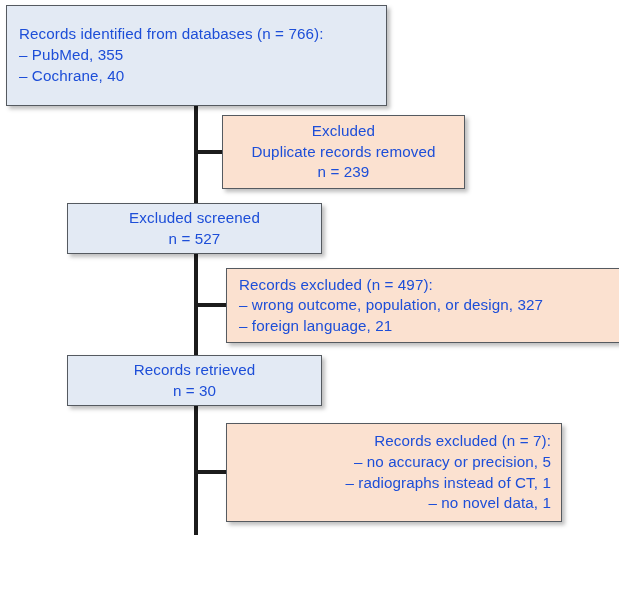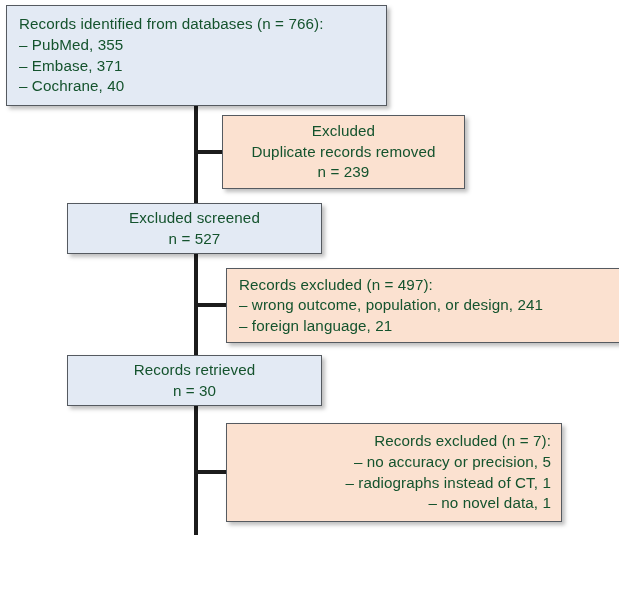--- a/index.html
+++ b/index.html
@@ -27,21 +27,21 @@
 
   
   .node {
     position: absolute;
     box-sizing: border-box;
     border: 1px solid #555a60;
     box-shadow: 3px 3px 4px rgba(0,0,0,0.26);
     display: flex;
     flex-direction: column;
     justify-content: center;
-    color: #14532d;
+    color: #1d4ed8;
     font-size: 15.2px;
     line-height: 1.36;
     letter-spacing: 0.1px;
   }
   .node.blue   { background: #e3eaf4; }
   .node.orange { background: #fbe1d0; }
   .node.green  { background: #e2ebd3; }
 
   .node.center { align-items: center; text-align: center; padding: 4px 8px; }
   .node.left   { align-items: flex-start; text-align: left; padding: 6px 10px; }
@@ -59,38 +59,37 @@
 
   <div class="conn" style="left:194px; top:253px; width:4px; height:103px;"></div>
   <div class="conn" style="left:194px; top:303px; width:34px; height:4px;"></div>
 
   <div class="conn" style="left:194px; top:405px; width:4px; height:130px;"></div>
   <div class="conn" style="left:194px; top:470px; width:34px; height:4px;"></div>
 
   <div class="node blue left" style="left:6px; top:5px; width:381px; height:101px;">
     <span class="line">Records identified from databases (n = 766):</span>
     <span class="line">– PubMed, 355</span>
-    <span class="line">– Embase, 371</span>
     <span class="line">– Cochrane, 40</span>
   </div>
 
   <div class="node orange center" style="left:222px; top:115px; width:243px; height:74px;">
     <span class="line">Excluded</span>
     <span class="line">Duplicate records removed</span>
     <span class="line">n = 239</span>
   </div>
 
   <div class="node blue center" style="left:67px; top:203px; width:255px; height:51px;">
     <span class="line">Excluded screened</span>
     <span class="line">n = 527</span>
   </div>
 
   <div class="node orange left" style="left:226px; top:268px; width:437px; height:75px;">
     <span class="line">Records excluded (n = 497):</span>
-    <span class="line">– wrong outcome, population, or design, 241</span>
+    <span class="line">– wrong outcome, population, or design, 327</span>
     <span class="line">– foreign language, 21</span>
   </div>
 
   <div class="node blue center" style="left:67px; top:355px; width:255px; height:51px;">
     <span class="line">Records retrieved</span>
     <span class="line">n = 30</span>
   </div>
 
   <div class="node orange left" style="left:226px; top:423px; width:336px; height:99px;align-items:flex-end;">
     <span class="line">Records excluded (n = 7):</span>

